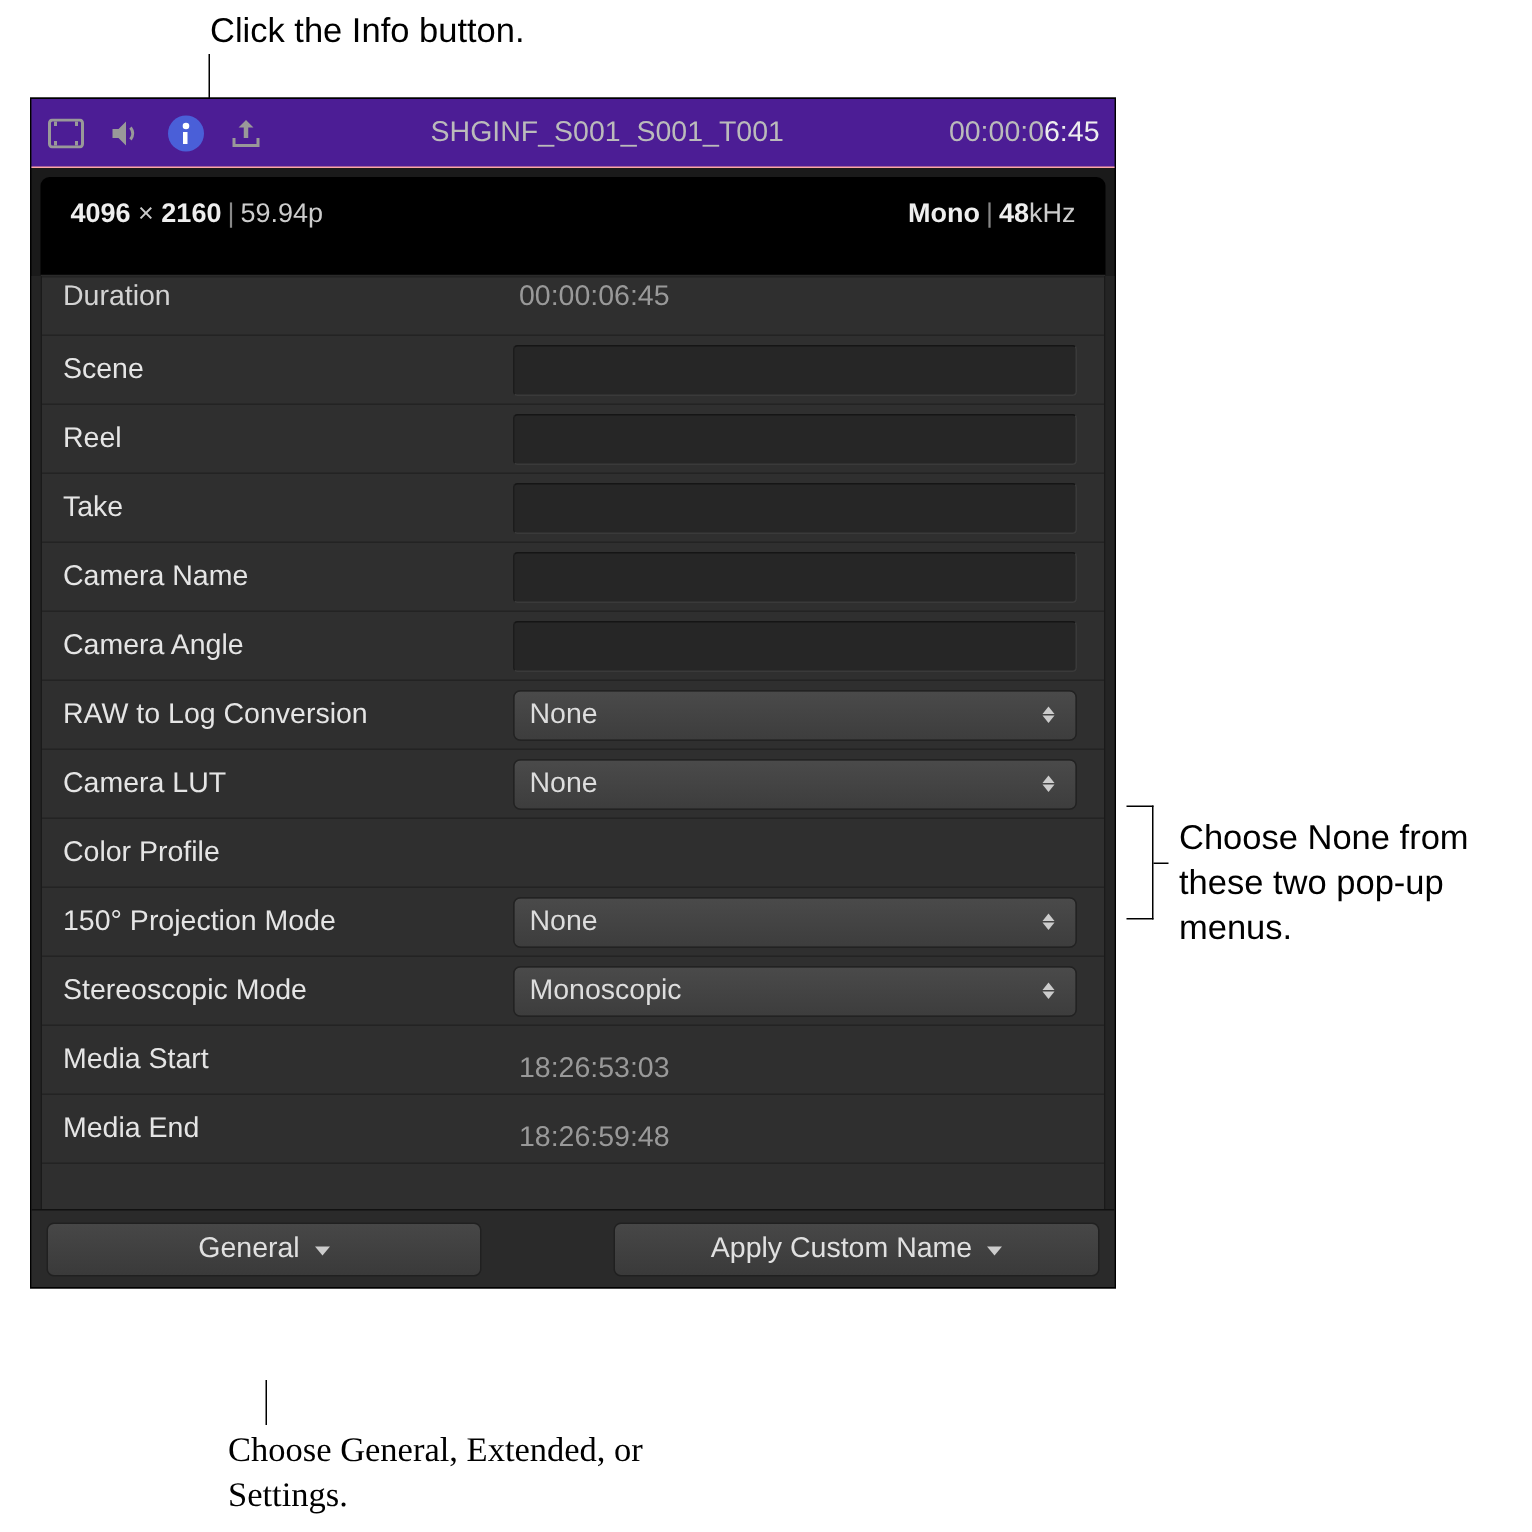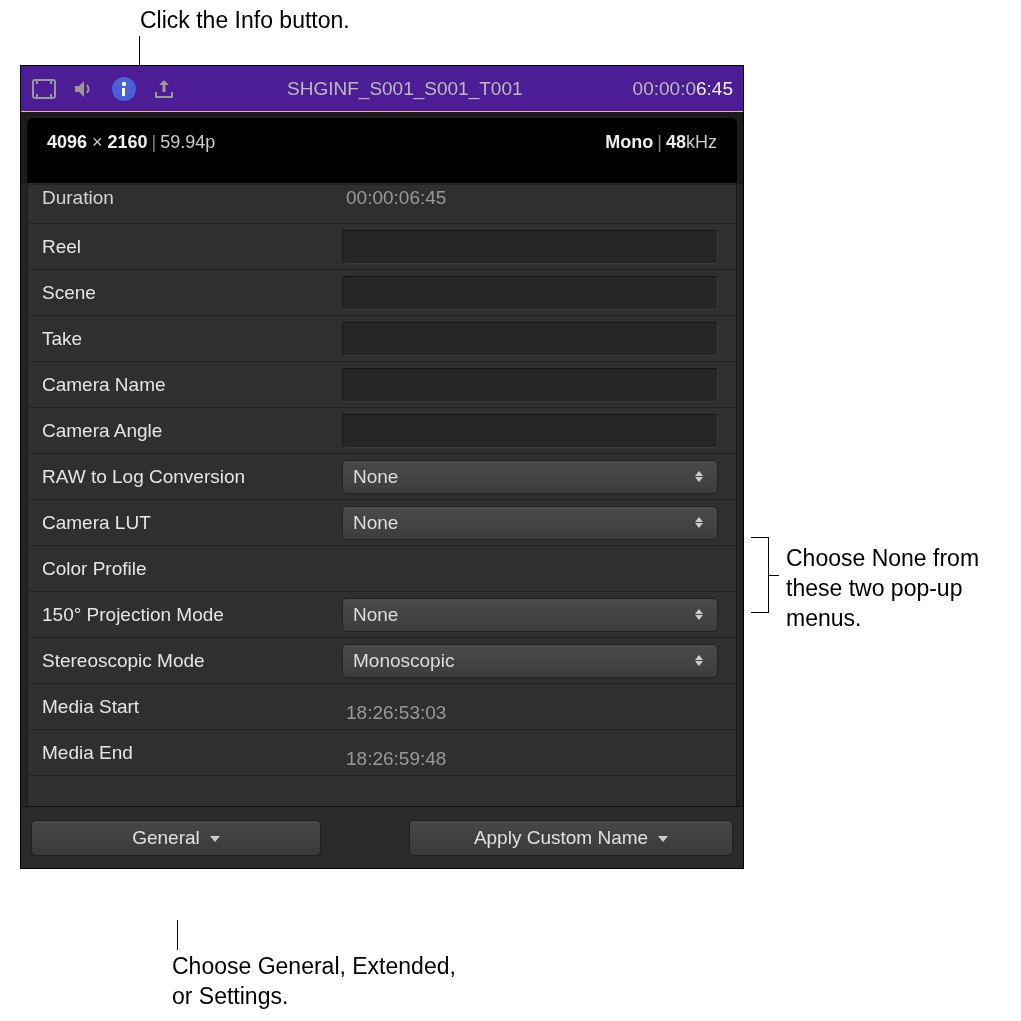--- a/index.html
+++ b/index.html
@@ -187,21 +187,21 @@
       border-bottom: 5px solid #ccc;
     }
     .popup-arrows::after {
       content: "";
       width: 0; height: 0;
       border-left: 4px solid transparent;
       border-right: 4px solid transparent;
       border-top: 5px solid #ccc;
     }
     .bottom-bar {
-      height: 62px;
+      height: 52px;
       background: #2a2a2a;
       display: flex;
       align-items: center;
       padding: 0 10px;
       gap: 88px;
       border-top: 1px solid #111;
     }
     .bottom-btn {
       height: 36px;
       background: linear-gradient(#474747, #3a3a3a);
@@ -292,26 +292,26 @@
 
   <div class="fields-wrap">
     <div class="fields">
 
       <div class="row first" style="border-top:1px solid #232323;">
         <div class="row-label" style="margin-top:-12px; opacity:0.9;">Duration</div>
         <div class="row-value static" style="margin-top:-12px;">00:00:06:45</div>
       </div>
 
       <div class="row">
+        <div class="row-label">Scene</div>
+        <div class="input-box"></div>
+      </div>
+
+      <div class="row">
         <div class="row-label">Reel</div>
-        <div class="input-box"></div>
-      </div>
-
-      <div class="row">
-        <div class="row-label">Scene</div>
         <div class="input-box"></div>
       </div>
 
       <div class="row">
         <div class="row-label">Take</div>
         <div class="input-box"></div>
       </div>
 
       <div class="row">
         <div class="row-label">Camera Name</div>
@@ -388,13 +388,13 @@
     </div>
   </div>
 
 </div>
 
 <div class="bracket" style="left:751px; top:537px; height:76px;"></div>
 <div class="annotation-line" style="left:769px; top:575px; width:10px; height:1px;"></div>
 <div class="annotation" style="left:786px; top:544px; width:220px;">Choose None from these two pop-up menus.</div>
 
 <div class="annotation-line" style="left:177px; top:920px; width:1px; height:30px;"></div>
-<div class="annotation" style="left:172px; top:952px; width:300px;">Choose General, Extended, or Settings.</div>
+<div class="annotation" style="left:152px; top:952px; width:300px;font-family:Liberation Serif, serif;">Choose General, Extended, or Settings.</div>
 
 </body></html>

